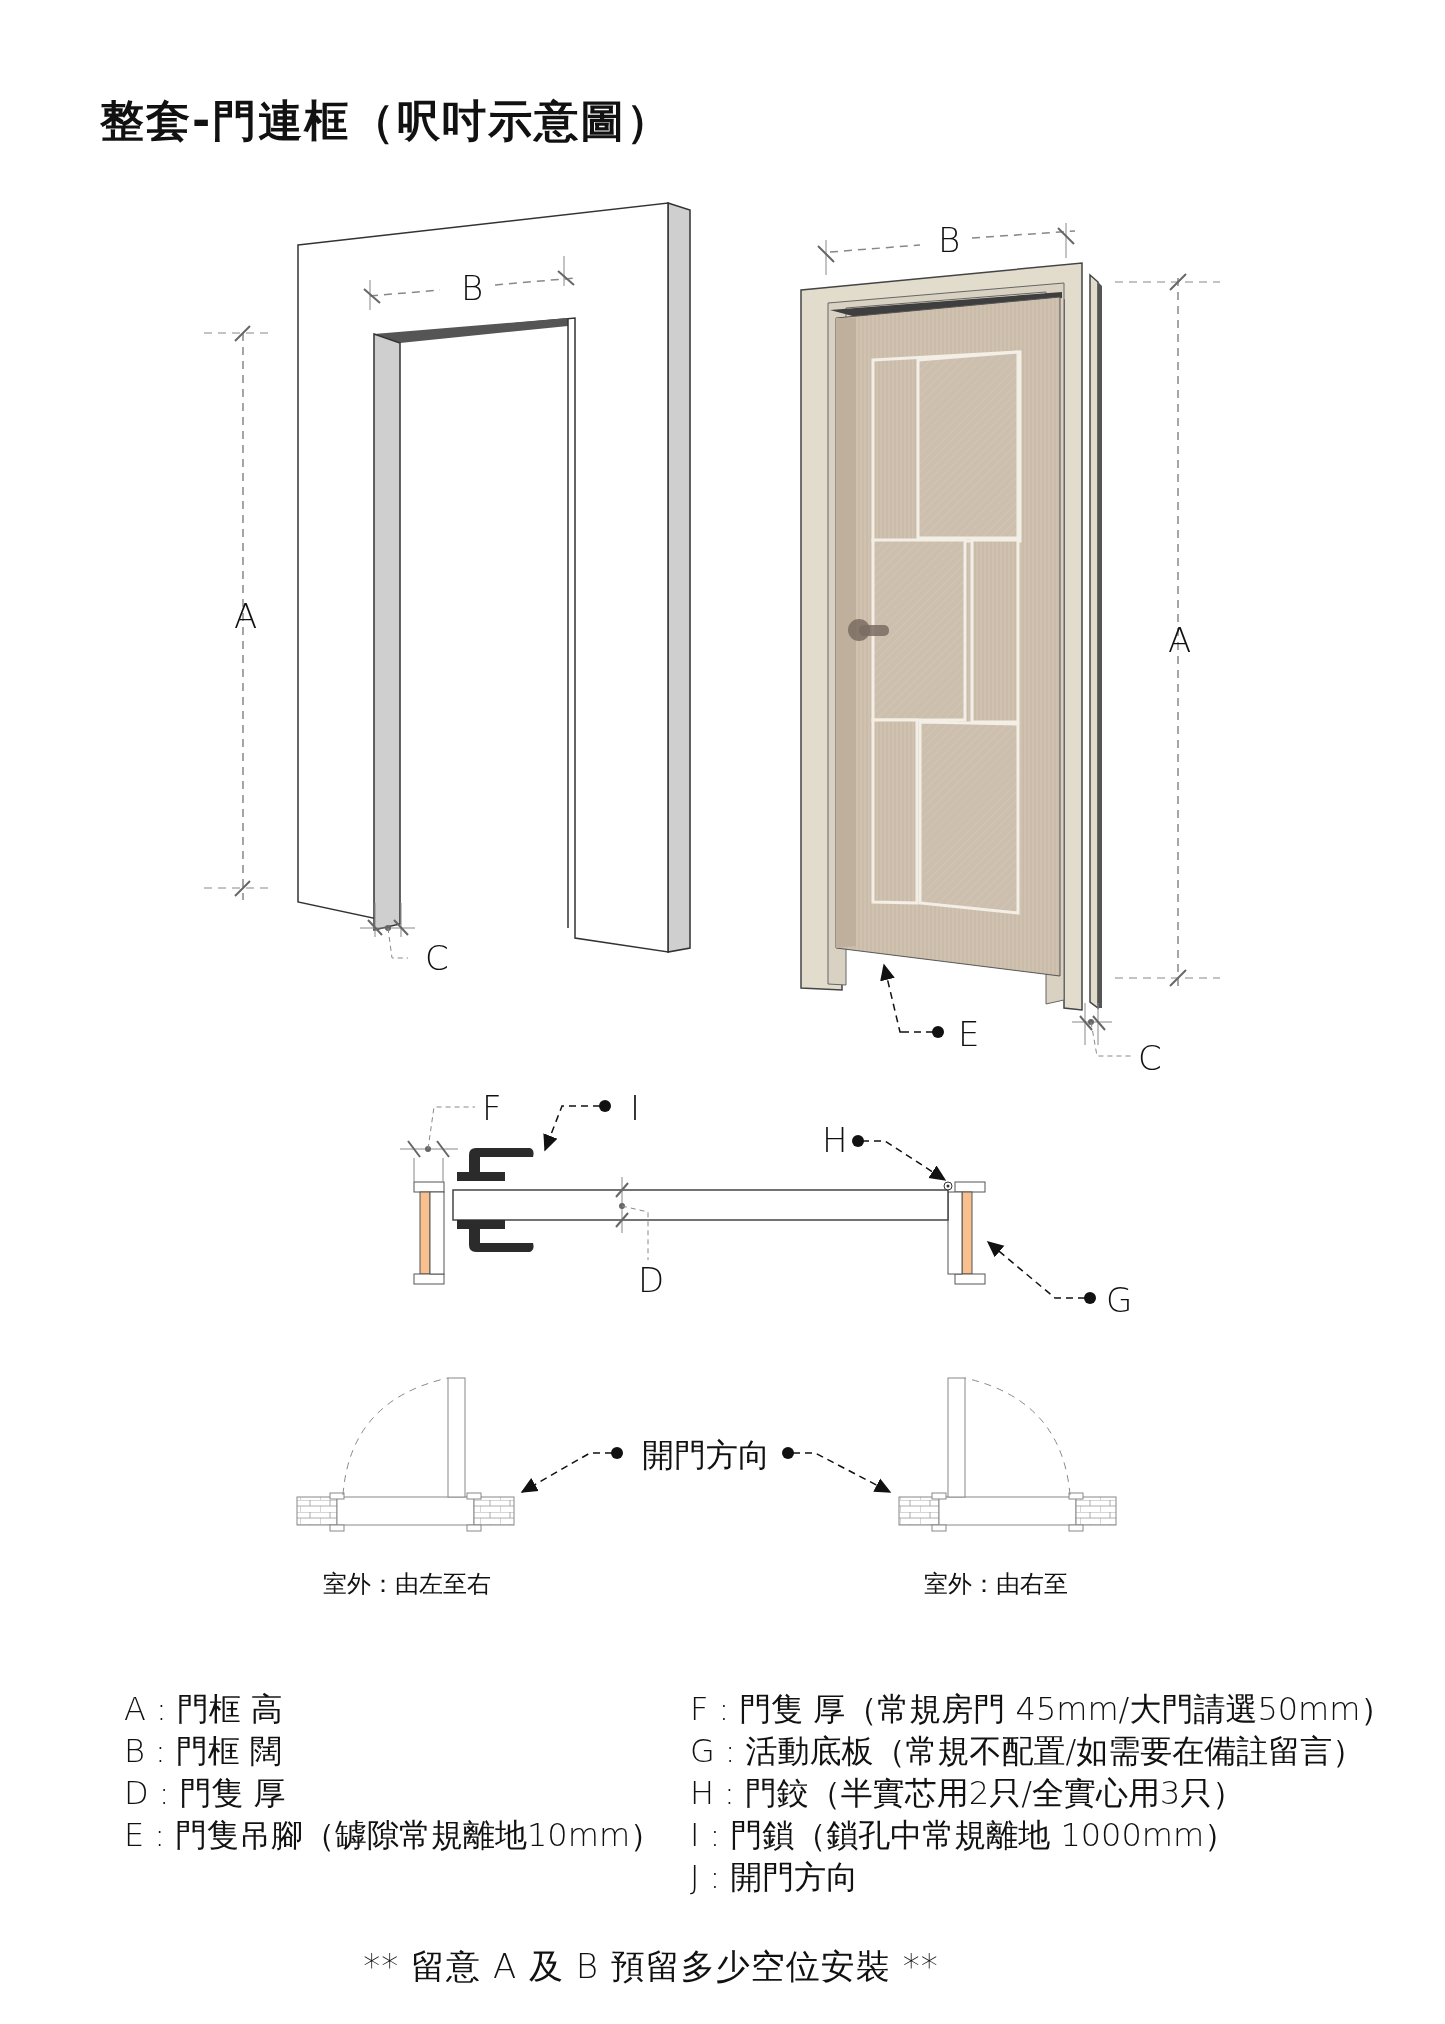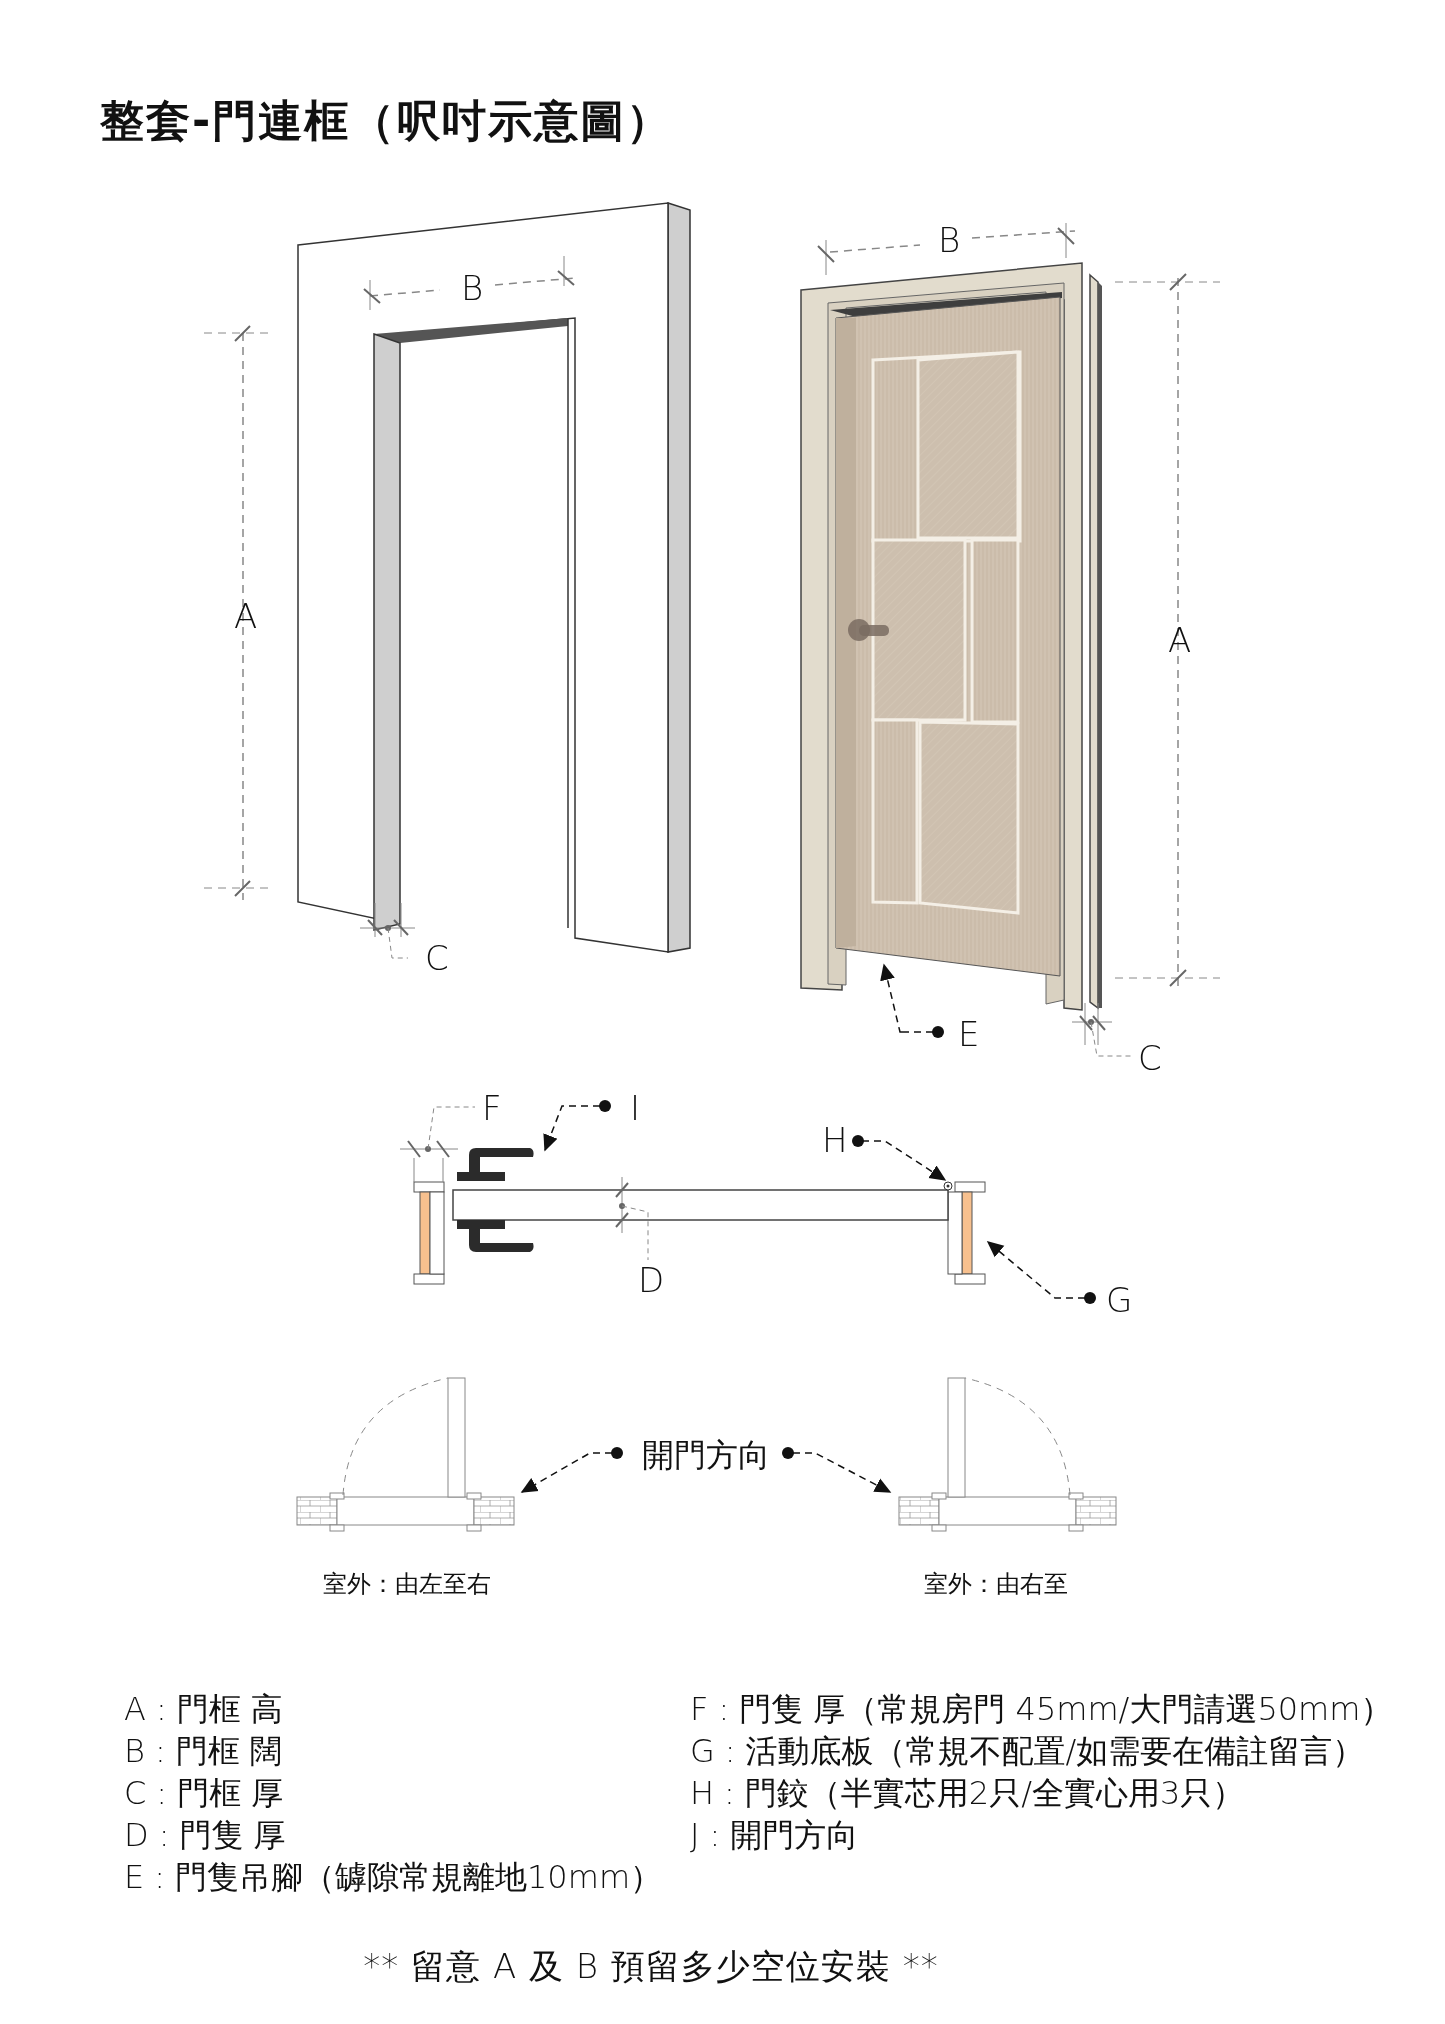--- a/index.html
+++ b/index.html
@@ -218,25 +218,25 @@
     <circle cx="617" cy="1453" r="6" fill="#111"></circle>
     <polyline points="612,1453 590,1453 522,1492" fill="none" stroke="#111" stroke-dasharray="7,5" stroke-width="1.5" marker-end="url(#arr)"></polyline>
     <circle cx="788" cy="1453" r="6" fill="#111"></circle>
     <polyline points="793,1453 815,1453 890,1492" fill="none" stroke="#111" stroke-dasharray="7,5" stroke-width="1.5" marker-end="url(#arr)"></polyline>
   </g>
 </svg>
 
 <div class="legend legend-left">
   <div class="row"><span class="key">A</span><span class="colon">:</span><span>門框 高</span></div>
   <div class="row"><span class="key">B</span><span class="colon">:</span><span>門框 闊</span></div>
-  <div class="row"><span class="key">C</span><span class="colon">:</span><span>門框 厚</span></div>
   <div class="row"><span class="key">D</span><span class="colon">:</span><span>門隻 厚</span></div>
   <div class="row"><span class="key">E</span><span class="colon">:</span><span>門隻吊腳</span><span>（罅隙常規離地10mm）</span></div>
 </div>
 
 <div class="legend legend-right">
   <div class="row"><span class="key">F</span><span class="colon">:</span><span>門隻 厚</span><span class="small">（常規房門 45mm/大門請選50mm）</span></div>
   <div class="row"><span class="key">G</span><span class="colon">:</span><span>活動底板</span><span class="small">（常規不配置/如需要在備註留言）</span></div>
   <div class="row"><span class="key">H</span><span class="colon">:</span><span>門鉸</span><span class="small">（半實芯用2只/全實心用3只）</span></div>
+  <div class="row"><span class="key">I</span><span class="colon">:</span><span>門鎖</span><span class="small">（鎖孔中常規離地 1000mm）</span></div>
   <div class="row"><span class="key">J</span><span class="colon">:</span><span>開門方向</span></div>
 </div>
 
 <div class="note">** 留意 A 及 B 預留多少空位安裝 **</div>
 
 </body></html>

